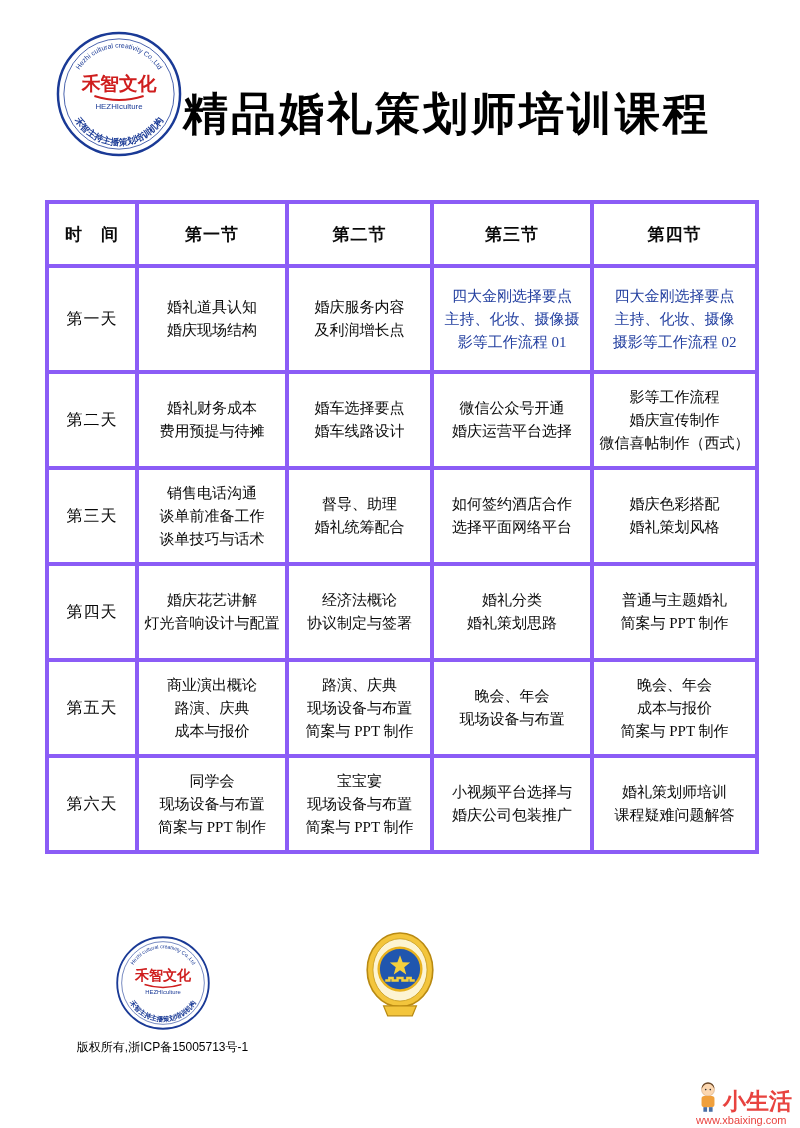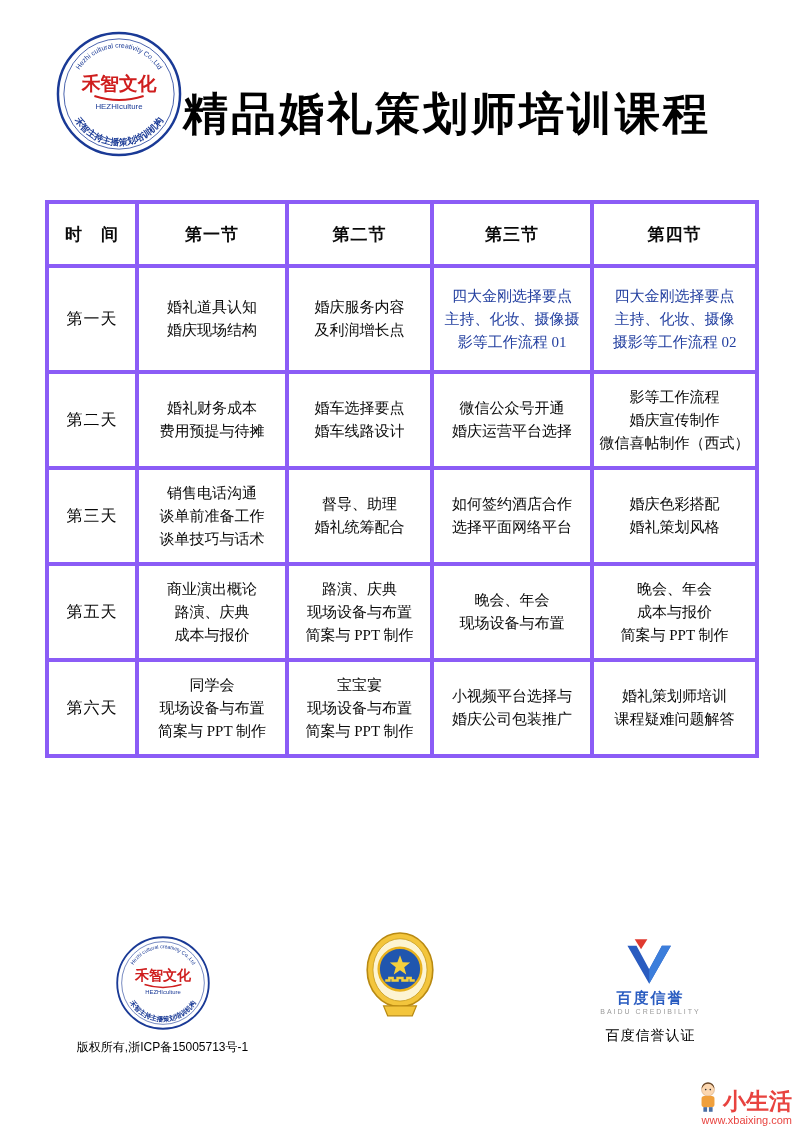--- a/index.html
+++ b/index.html
@@ -41,21 +41,21 @@
   .fb-baidu     { left:563px; top:938px; width:175px; }
   .logo-foot { width:96px; height:96px; margin:0 auto; }
   .police-badge { width:82px; height:92px; display:block; margin:0 auto; }
   .baidu-logo { width:58px; height:48px; display:block; margin:0 auto; }
   .copyright-text { font-size:12px; margin-top:8px; color:#000; }
   .police-text { font-size:16px; font-weight:bold; margin-top:12px; color:#000; letter-spacing:0.5px; }
   .baidu-name { color:#2a5cc0; font-weight:bold; font-size:15px; margin-top:3px; letter-spacing:2px; }
   .baidu-sub  { color:#9a9a9a; font-size:7px; letter-spacing:2px; }
   .baidu-cert { font-size:14px; margin-top:12px; color:#000; letter-spacing:1px; }
   
-  .watermark { position:absolute; right:8px; bottom:2px; text-align:right; }
+  .watermark { position:absolute; right:8px; bottom:2px; text-align:left; }
   .wm-top { display:flex; align-items:flex-end; justify-content:center; gap:3px; }
   .wm-char { width:24px; height:32px; display:block; }
   .wm-name { color:var(--wm-red,#e8433f); font-size:23px; font-weight:bold; line-height:1;
     font-family:"DejaVu Sans","Liberation Sans",sans-serif; }
   .wm-url { color:var(--wm-red,#e8433f); font-size:11px; margin-top:1px; }
   
   .lg-blue { fill:#1a3a96; }
   .lg-red  { fill:#cf1d1d; }
 </style>
 </head>
@@ -153,20 +153,39 @@
             <div class="cell-line">督导、助理</div>
             <div class="cell-line">婚礼统筹配合</div>
           </td>
           <td>
             <div class="cell-line">如何签约酒店合作</div>
             <div class="cell-line">选择平面网络平台</div>
           </td>
           <td>
             <div class="cell-line">婚庆色彩搭配</div>
             <div class="cell-line">婚礼策划风格</div>
+          </td>
+        </tr>
+        <tr>
+          <td class="day">第四天</td>
+          <td>
+            <div class="cell-line">婚庆花艺讲解</div>
+            <div class="cell-line">灯光音响设计与配置</div>
+          </td>
+          <td>
+            <div class="cell-line">经济法概论</div>
+            <div class="cell-line">协议制定与签署</div>
+          </td>
+          <td>
+            <div class="cell-line">婚礼分类</div>
+            <div class="cell-line">婚礼策划思路</div>
+          </td>
+          <td>
+            <div class="cell-line">普通与主题婚礼</div>
+            <div class="cell-line">简案与 PPT 制作</div>
           </td>
         </tr>
         <tr>
           <td class="day">第五天</td>
           <td>
             <div class="cell-line">商业演出概论</div>
             <div class="cell-line">路演、庆典</div>
             <div class="cell-line">成本与报价</div>
           </td>
           <td>
@@ -235,30 +254,20 @@
     <svg class="police-badge" viewBox="0 0 100 110">
       <ellipse cx="50" cy="50" rx="40" ry="45" fill="#f3c53c" stroke="#b98a12" stroke-width="2"></ellipse>
       <ellipse cx="50" cy="50" rx="33" ry="38" fill="#fdf4d2" stroke="#c79a18" stroke-width="1"></ellipse>
       <circle cx="50" cy="49" r="26" fill="#2056ae" stroke="#e8b21f" stroke-width="3"></circle>
       <polygon points="50,32 53.2,40.6 62.4,41 55.2,46.7 57.6,55.5 50,50.5 42.4,55.5 44.8,46.7 37.6,41 46.8,40.6" fill="#f5d03c"></polygon>
       <path d="M32,63 h5 v-3 h4 v3 h6 v-3 h6 v3 h6 v-3 h4 v3 h5" stroke="#f5d03c" stroke-width="3" fill="none"></path>
       <path d="M30,94 L70,94 L65,106 L35,106 Z" fill="#f3c53c" stroke="#b98a12" stroke-width="1.5"></path>
     </svg>
   </div>
 
-  <div class="footer-block fb-baidu">
-    <svg class="baidu-logo" viewBox="0 0 64 52">
-      <polygon points="14,1 28,1 21,12" fill="#e03a2f"></polygon>
-      <path d="M6,8 L16,8 L30,34 L44,8 L54,8 L30,50 Z" fill="#2a5cc0"></path>
-      <polygon points="30,34 44,8 54,8 30,50" fill="#3c7edb"></polygon>
-    </svg>
-    <div class="baidu-name">百度信誉</div>
-    <div class="baidu-sub">BAIDU CREDIBILITY</div>
-    <div class="baidu-cert">百度信誉认证</div>
-  </div>
 
   <div class="watermark">
     <div class="wm-top">
       <svg class="wm-char" viewBox="0 0 26 34">
         <circle cx="13" cy="9" r="7" fill="#fcd7b0" stroke="#caa07a" stroke-width="0.6"></circle>
         <path d="M6,8 a7,7 0 0 1 14,0 l-2,-3 a6,5 0 0 0 -10,0 z" fill="#6b4a2b"></path>
         <circle cx="10.5" cy="9" r="0.9" fill="#333"></circle>
         <circle cx="15.5" cy="9" r="0.9" fill="#333"></circle>
         <rect x="6" y="16" width="14" height="12" rx="3" fill="#f0a03c"></rect>
         <rect x="8" y="28" width="4" height="5" fill="#4a6fa5"></rect>

